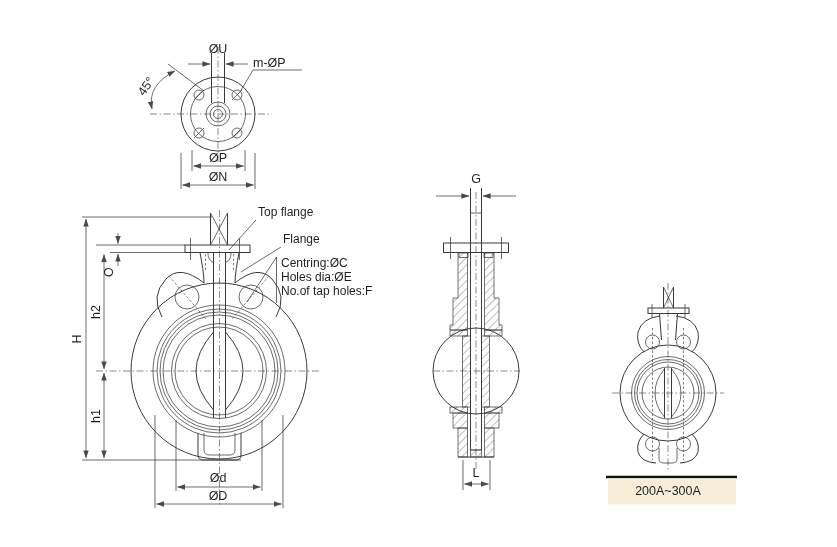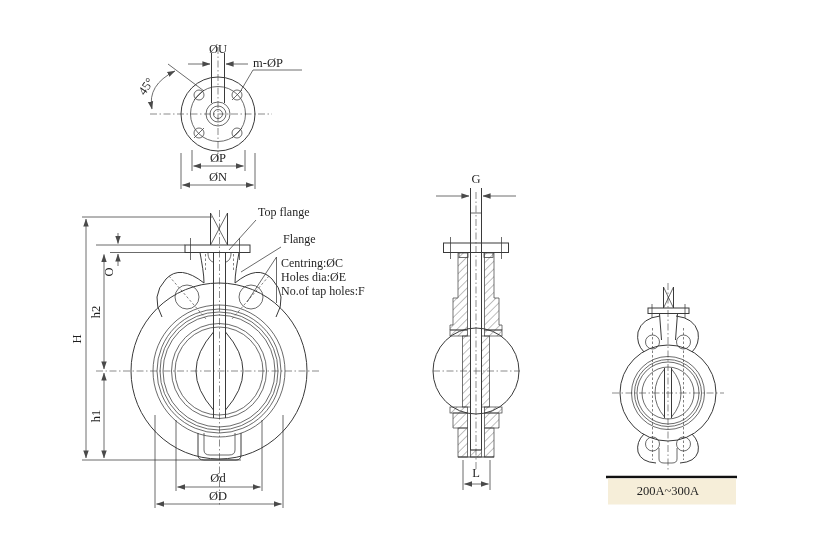--- a/index.html
+++ b/index.html
@@ -1,17 +1,17 @@
 <!DOCTYPE html>
 <html><head>
 <meta charset="utf-8">
 <style>
   html,body{margin:0;padding:0;background:#ffffff;}
   .stage{position:relative;width:837px;height:547px;background:#ffffff;overflow:hidden;
-         font-family:Liberation Serif, serif;}
+         font-family:Liberation Sans, sans-serif;}
   svg{position:absolute;left:0;top:0;}
   .ln{stroke:#3a3a3a;fill:none;stroke-width:1;}
   .thin{stroke:#3a3a3a;fill:none;stroke-width:0.75;}
   .dim{stroke:#4a4a4a;fill:none;stroke-width:0.8;}
   .cl{stroke:#5a5a5a;fill:none;stroke-width:0.7;stroke-dasharray:7 2.5 1.5 2.5;}
   .hid{stroke:#4a4a4a;fill:none;stroke-width:0.7;stroke-dasharray:2.5 2;}
   .hatched{fill:url(#hatch);stroke:#3a3a3a;stroke-width:0.7;}
   text.lbl{font-size:12.5px;fill:#1f1f1f;}
   text.note{font-size:12px;fill:#1f1f1f;}
 </style>

